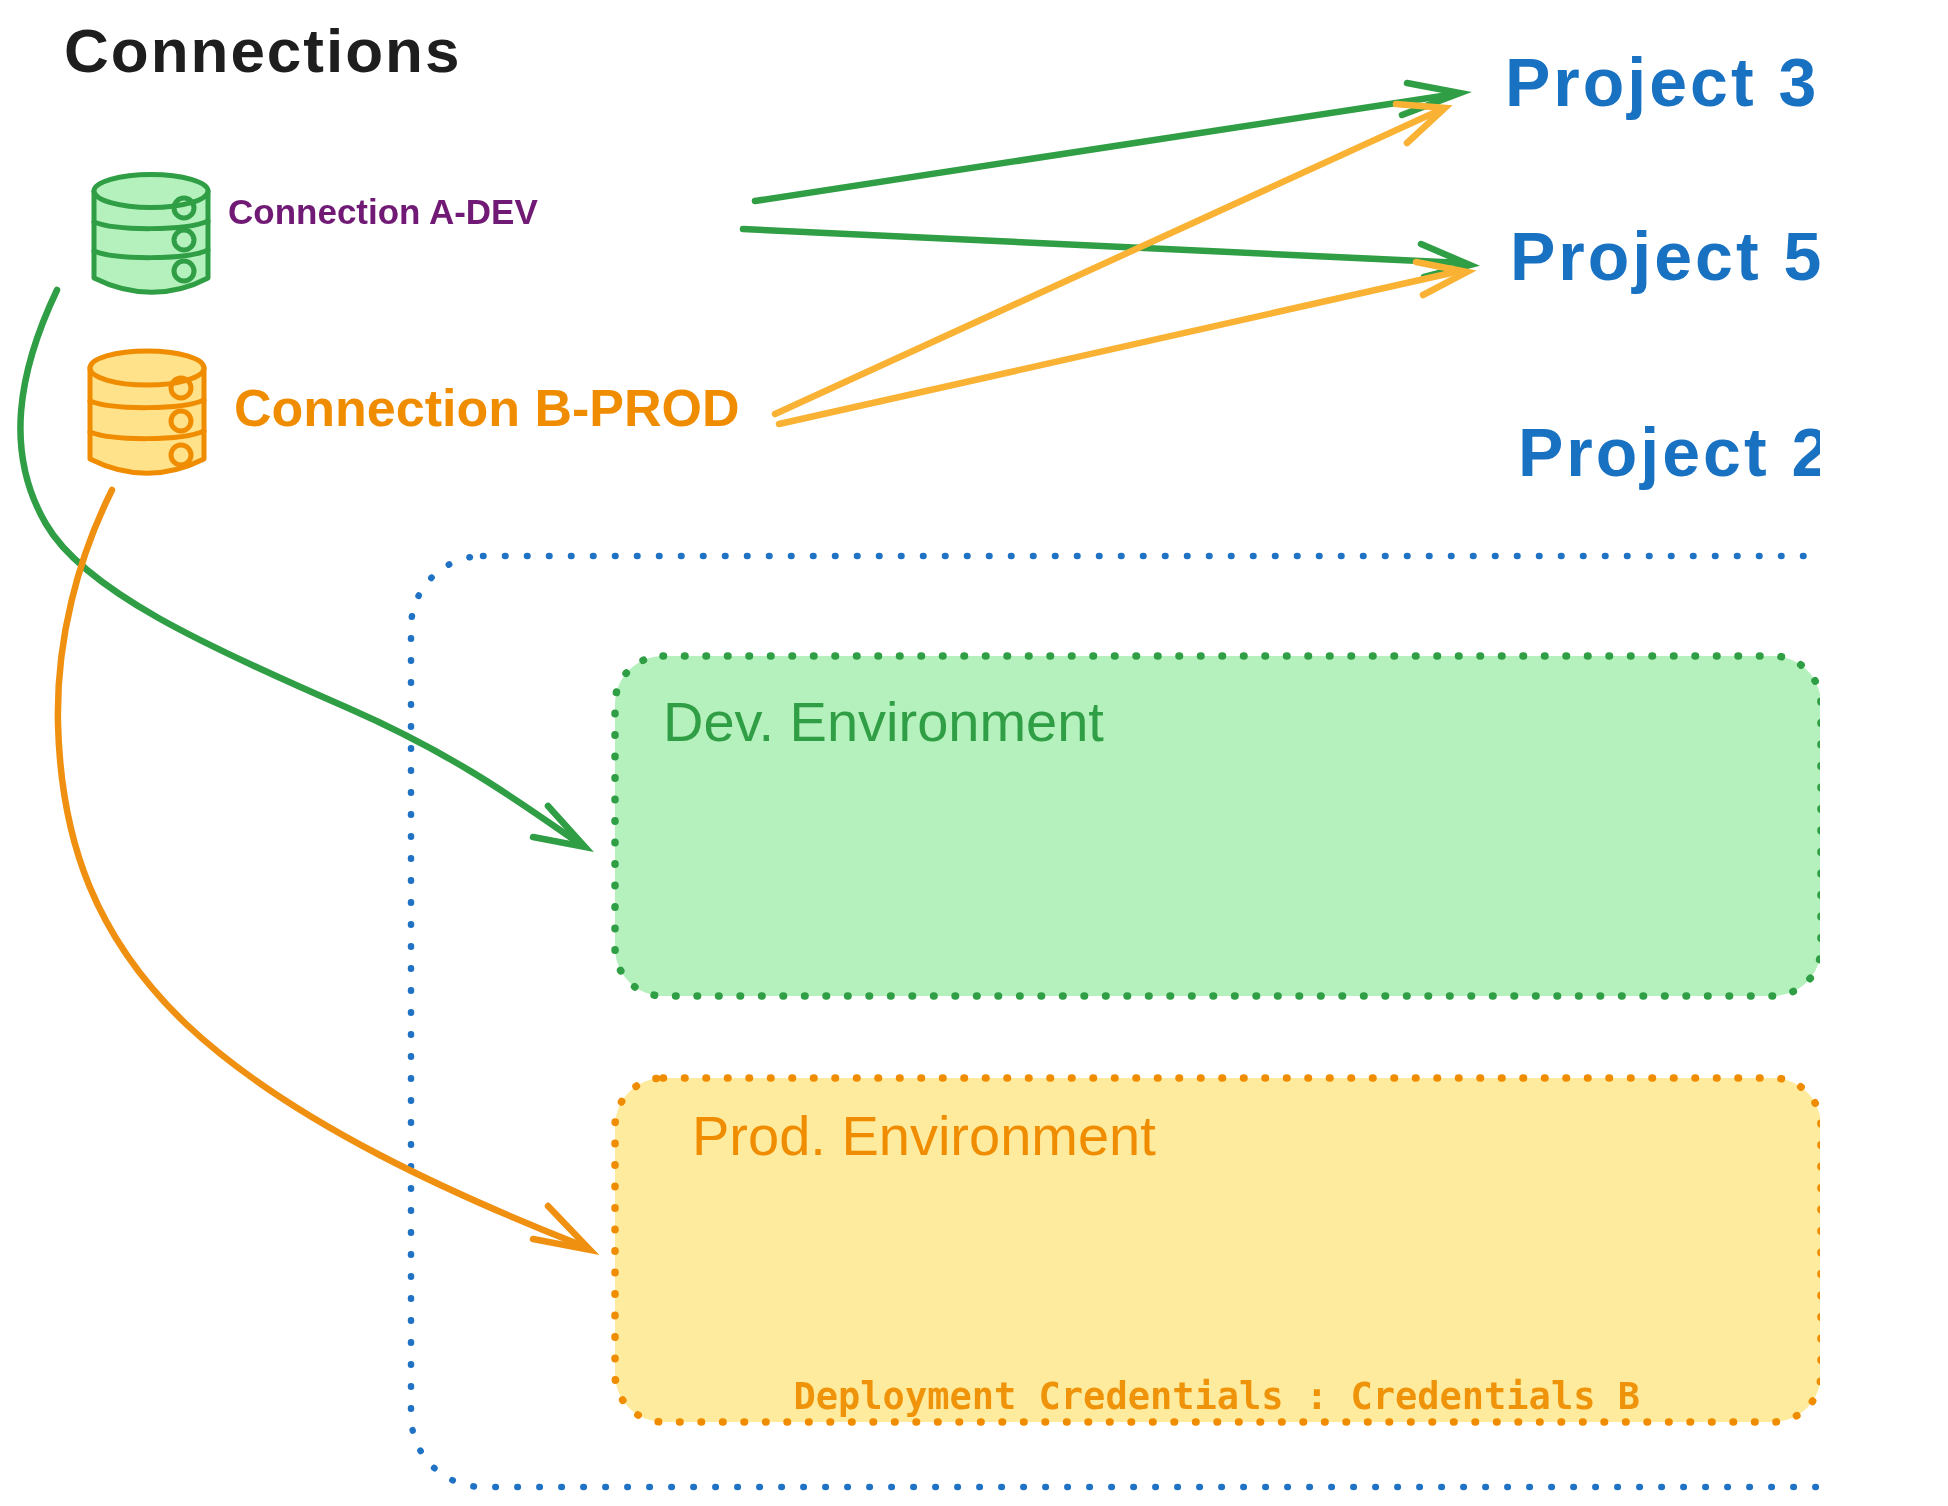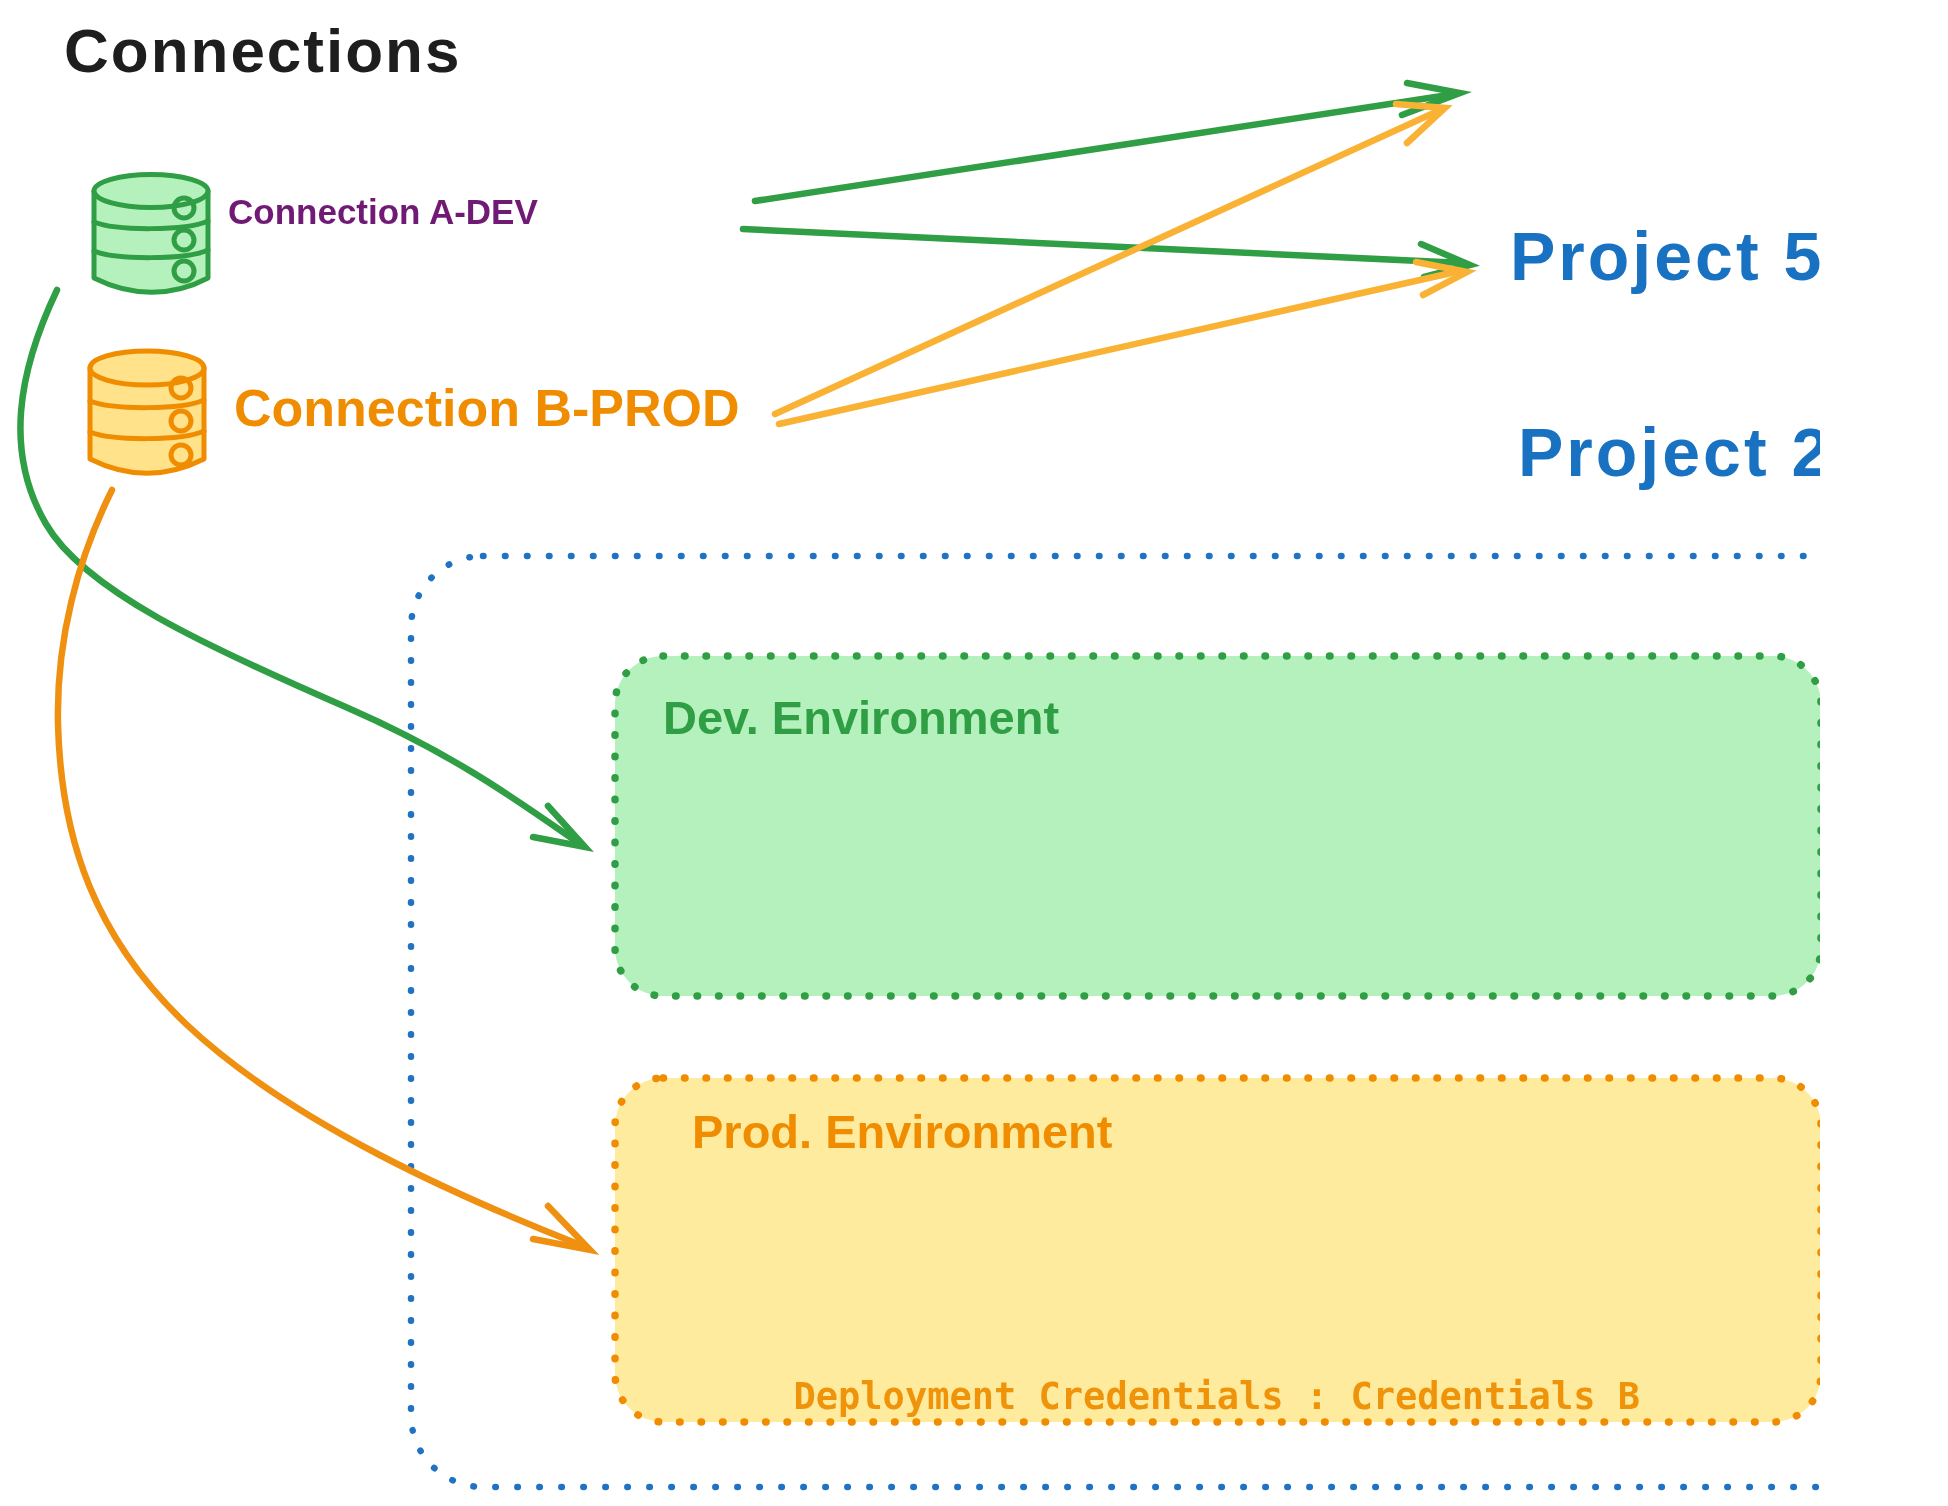--- a/index.html
+++ b/index.html
@@ -12,21 +12,21 @@
   }
   #shapes{position:absolute;inset:0;}
   .lbl{position:absolute;white-space:nowrap;font-weight:600;line-height:1;}
   .title{left:64px;top:20px;font-size:62px;color:#1e1e1e;letter-spacing:2px;}
   .conn-a{left:228px;top:194px;font-size:35px;color:#701a75;}
   .conn-b{left:222px;top:382px;font-size:52px;color:#f08c00;margin-left:12px;}
   .proj{color:#1971c2;font-size:68px;letter-spacing:3px;}
   .p3{left:1505px;top:48px;}
   .p2{left:1510px;top:222px;}
   .p1{left:1518px;top:418px;}
-  .env-title{font-size:47px;font-weight:700;}
+  .env-title{font-size:56px;font-weight:400;}
   .dev-title{left:663px;top:694px;color:#2f9e44;}
   .prod-title{left:672px;top:1108px;color:#f08c00;margin-left:20px;}
   .creds{position:absolute;font-family:"DejaVu Sans Mono", monospace;font-size:37px;font-weight:600;white-space:nowrap;}
   .dev-creds{right:180px;top:918px;color:#2f9e44;}
   .prod-creds{right:180px;top:1350px;color:#ef940a;margin-top:25px;}
 </style>
 </head>
 <body>
 
 <div id="canvas">
@@ -86,20 +86,21 @@
       <path d="M112,490 C78,558 56,640 58,724 C61,842 96,938 186,1024 C292,1124 462,1198 578,1244"></path>
       <path d="M548,1206 L590,1250 L533,1239"></path>
     </g>
   </svg>
 
   <div class="lbl title">Connections</div>
 
   <div class="lbl conn-a">Connection A-DEV</div>
   <div class="lbl conn-b">Connection B-PROD</div>
 
+  <div class="lbl proj p3">Project 3</div>
   <div class="lbl proj p2">Project 5</div>
   <div class="lbl proj p1">Project 2</div>
 
   <div class="lbl env-title dev-title">Dev. Environment</div>
 
   <div class="lbl env-title prod-title">Prod. Environment</div>
   <div class="creds prod-creds">Deployment Credentials : Credentials B</div>
 
 </div>
 

